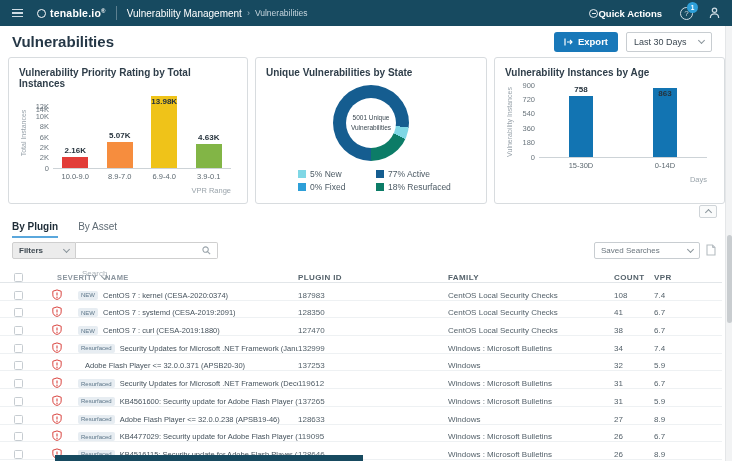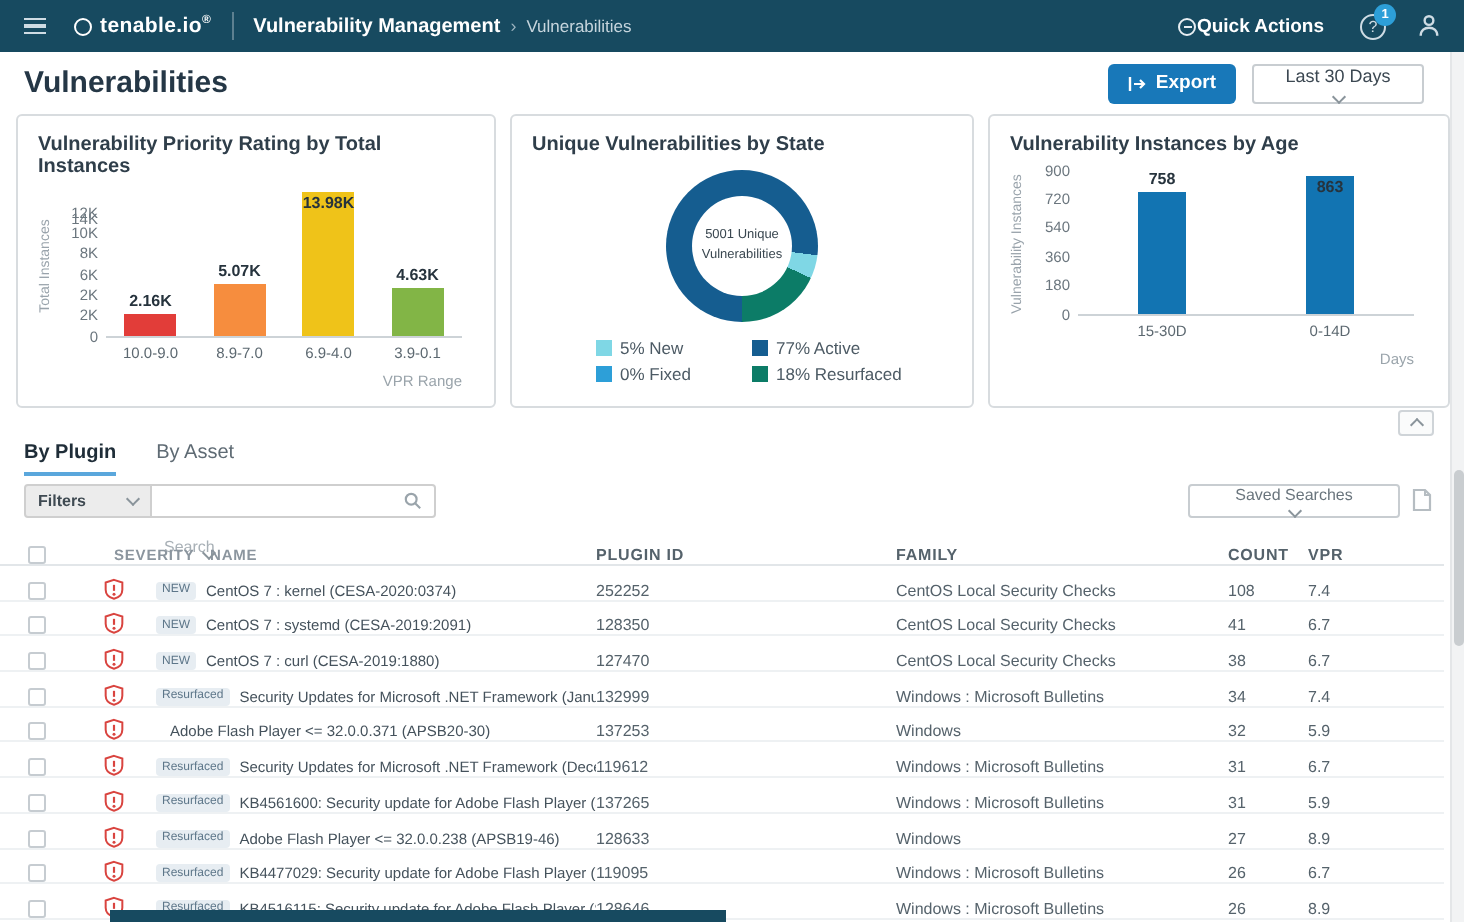--- a/index.html
+++ b/index.html
@@ -10,21 +10,21 @@
   
   .topbar { position:absolute; top:0; left:0; right:0; height:26px; background:#174a60;
             display:flex; align-items:center; padding:0 12px; color:#fff; z-index:20; }
   .hamburger { width:11px; display:flex; flex-direction:column; gap:2px; cursor:pointer; }
   .hamburger i { display:block; height:1.5px; background:#cfdce4; }
   .brand { display:flex; align-items:center; margin-left:14px; }
   .brand-circle { width:9px; height:9px; border:1.5px solid #fff; border-radius:50%; margin-right:4px; }
   .brand-name { font-size:10.5px; font-weight:bold; letter-spacing:.2px; }
   .brand-sup { font-size:6px; vertical-align:super; }
   .topbar-divider { width:1px; height:14px; background:rgba(255,255,255,.3); margin:0 10px; }
-  .bc-primary { font-size:10px; font-weight:bold; }
+  .bc-primary { font-size:10px; font-weight:normal; }
   .bc-sep { font-size:9px; color:#9db4c0; margin:0 5px; }
   .bc-secondary { font-size:8.5px; color:#c6d5dd; }
   .topbar-spacer { flex:1; }
   .qa { display:flex; align-items:center; gap:0; margin-right:18px; cursor:pointer; }
   .qa-icon { width:9px; height:9px; border:1px solid #e8eef2; border-radius:50%; position:relative; }
   .qa-icon::after { content:''; position:absolute; left:1.5px; right:1.5px; top:3px; height:1px; background:#e8eef2; }
   .qa-label { font-size:9.5px; font-weight:bold; }
   .help { position:relative; width:13px; height:13px; border:1px solid #cfdce4; border-radius:50%;
           display:flex; align-items:center; justify-content:center; font-size:8px; color:#cfdce4;
           margin-right:16px; cursor:pointer; }
@@ -35,21 +35,21 @@
   
   .page-header { position:absolute; top:26px; left:0; right:8px; height:31px;
                  display:flex; align-items:center; padding:0 12px; }
   .page-title { font-size:15px; font-weight:bold; color:#253746; }
   .ph-spacer { flex:1; }
   .export-btn { display:flex; align-items:center; gap:5px; background:#1878b9; color:#fff;
                 border:none; border-radius:3px; height:20px; padding:0 10px;
                 font-size:9.5px; font-weight:bold; cursor:pointer; font-family:inherit; }
   .select { display:flex; align-items:center; justify-content:space-between; height:20px;
             border:1px solid #c8cdd1; border-radius:2px; background:#fff; padding:0 7px;
-            font-size:9px; color:#3c4852; cursor:pointer;flex-direction:column; }
+            font-size:9px; color:#3c4852; cursor:pointer; }
   .date-select { width:86px; margin-left:8px; }
   .chev { width:5px; height:5px; border-right:1px solid #8a949b; border-bottom:1px solid #8a949b;
           transform:rotate(45deg); margin-top:-2px; flex:none; }
   .chev-up { transform:rotate(-135deg); margin-top:2px; }
 
   
   .chart-card { position:absolute; top:57px; height:147px; background:#fff;
                 border:1px solid #d8dcdf; border-radius:3px; }
   #card1 { left:8px;   width:240px; }
   #card2 { left:255px; width:232px; }
@@ -340,21 +340,21 @@
                 <path d="M6 1 L11 2.6 V7 C11 10 8.8 11.7 6 12.4 C3.2 11.7 1 10 1 7 V2.6 Z" fill="none" stroke="#d9443f" stroke-width="1.2"></path>
                 <line x1="6" y1="4" x2="6" y2="7.6" stroke="#d9443f" stroke-width="1.3"></line>
                 <circle cx="6" cy="9.7" r="0.9" fill="#d9443f"></circle>
               </svg>
             </span>
           </div>
           <div class="c-name">
             <span class="badge">NEW</span>
             <span>CentOS 7 : kernel (CESA-2020:0374)</span>
           </div>
-          <div class="c-plugin">252252</div>
+          <div class="c-plugin">187983</div>
           <div class="c-family">CentOS Local Security Checks</div>
           <div class="c-count">108</div>
           <div class="c-vpr">7.4</div>
         </div>
         <div class="trow">
           <div class="c-check">
             <div class="cbx"></div>
           </div>
           <div class="c-sev">
             <span class="sev-icon">

